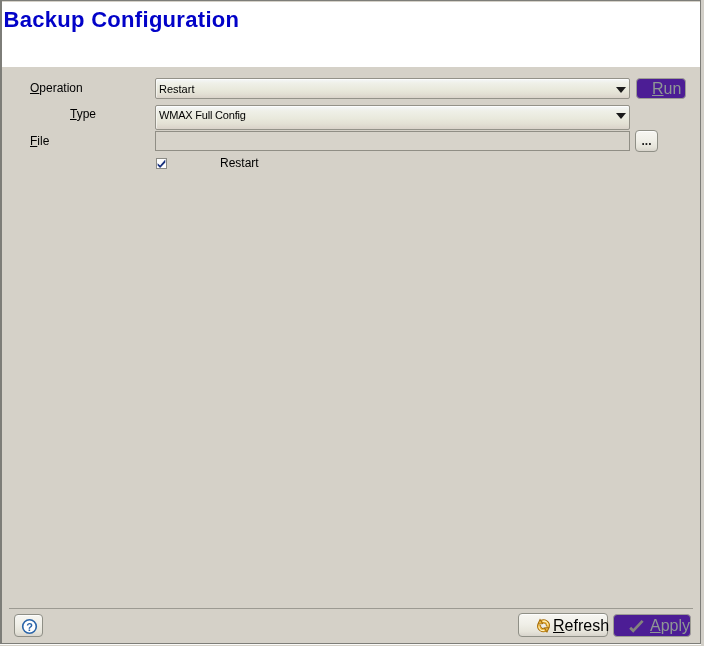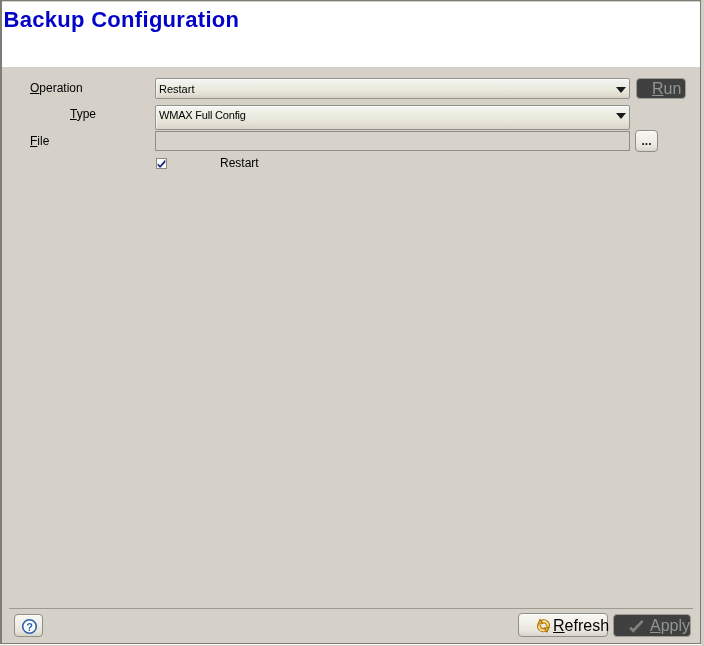--- a/index.html
+++ b/index.html
@@ -23,21 +23,21 @@
   .combo{width:475px;height:21px;border:1px solid #949289;border-radius:2px;
     background:linear-gradient(180deg,#f5f7f9 0%,#eff0e8 22%,#e9e9dc 55%,#e3e0d4 78%,#d9d2c9 100%);
     box-sizing:border-box;box-shadow:inset 0 1px 0 rgba(255,255,255,.75), inset 1px 0 0 rgba(255,255,255,.55);}
   .combo .ctext{position:absolute;left:3px;top:3.5px;font-size:11px;color:#000;line-height:13px;}
   .arrow{position:absolute;width:0;height:0;border-left:5px solid transparent;
     border-right:5px solid transparent;border-top:6px solid #1a1a1a;}
   
   .btn{box-sizing:border-box;border:1px solid #8f8f86;border-radius:4px;
     background:linear-gradient(180deg,#f7f6f2 0%,#f0efe8 45%,#e6e4da 80%,#d8d4cc 100%);
     box-shadow:inset 0 1px 0 rgba(255,255,255,.8);}
-  .btn.disabled{background:#404040;border-color:#9d9c94;box-shadow:none;}
+  .btn.disabled{background:#4c1d95;border-color:#9d9c94;box-shadow:none;}
   .btntext{font-size:16px;color:#000;line-height:13px;}
   .btntext.dis{color:#8f9795;}
   
   #filebox{left:155px;top:131px;width:475px;height:20px;border:1px solid #908e85;
     box-sizing:border-box;background:#d7d3ca;}
   
   #cb{left:156px;top:158px;width:11px;height:11px;background:#fdfdfd;border:1px solid #8a8a84;box-sizing:border-box;}
   
   #sep{left:9px;top:608px;width:684px;height:1px;background:#9c9a92;}
 </style>

